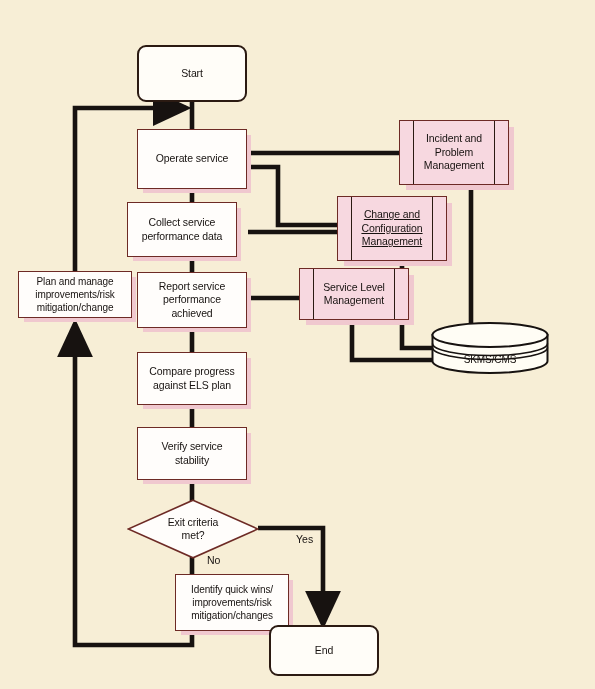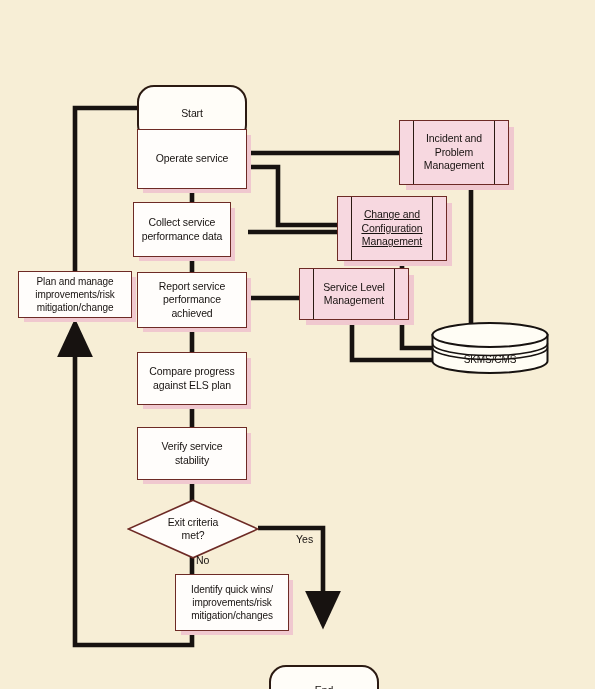--- a/index.html
+++ b/index.html
@@ -45,22 +45,21 @@
     position: relative;
     z-index: 4;
     padding: 0 6px;
     white-space: pre-line;
   }
 
   
   .terminator {
     background: #fffdf8;
     border: 2.2px solid #2b1a12;
-    border-radius: 17px;
-    margin-top: 40px;
+    border-radius: 9px;
   }
 
   
   .process {
     background: #fffdfb;
     border: 1.6px solid #6d2a25;
     box-shadow: 5px 5px 0 -1px #f0c8cf;
   }
 
   
@@ -156,21 +155,21 @@
   </svg>
 
   <div class="node terminator" style="left:137px; top:45px; width:110px; height:57px;">
     <span class="lbl">Start</span>
   </div>
 
   <div class="node process" style="left:137px; top:129px; width:110px; height:60px;">
     <span class="lbl">Operate service</span>
   </div>
 
-  <div class="node process" style="left:133px; top:202px; width:98px; height:55px;">
+  <div class="node process" style="left:127px; top:202px; width:110px; height:55px;">
     <span class="lbl">Collect service
 performance data</span>
   </div>
 
   <div class="node process" style="left:137px; top:272px; width:110px; height:56px;">
     <span class="lbl">Report service
 performance
 achieved</span>
   </div>
 
@@ -235,15 +234,15 @@
     <svg viewBox="0 0 120 52" preserveAspectRatio="none">
       <path d="M2.5,13 L2.5,39 A57.5,12 0 0 0 117.5,39 L117.5,13 Z" fill="#fffdf5" stroke="#171210" stroke-width="2"></path>
       <ellipse cx="60" cy="13" rx="57.5" ry="12" fill="#fffdf5" stroke="#171210" stroke-width="2"></ellipse>
       <path d="M2.5,21.5 A57.5,12 0 0 0 117.5,21.5" fill="none" stroke="#171210" stroke-width="1.6"></path>
       <path d="M2.5,25.5 A57.5,12 0 0 0 117.5,25.5" fill="none" stroke="#171210" stroke-width="1.6"></path>
     </svg>
     <span class="lbl">SKMS/CMS</span>
   </div>
 
   <span class="edge-label" style="left:296px; top:533px;">Yes</span>
-  <span class="edge-label" style="left:196px; top:554px;">No</span>
+  <span class="edge-label" style="left:196px; top:554px;padding-left:11px;">No</span>
 
 </div>
 
 </body></html>

